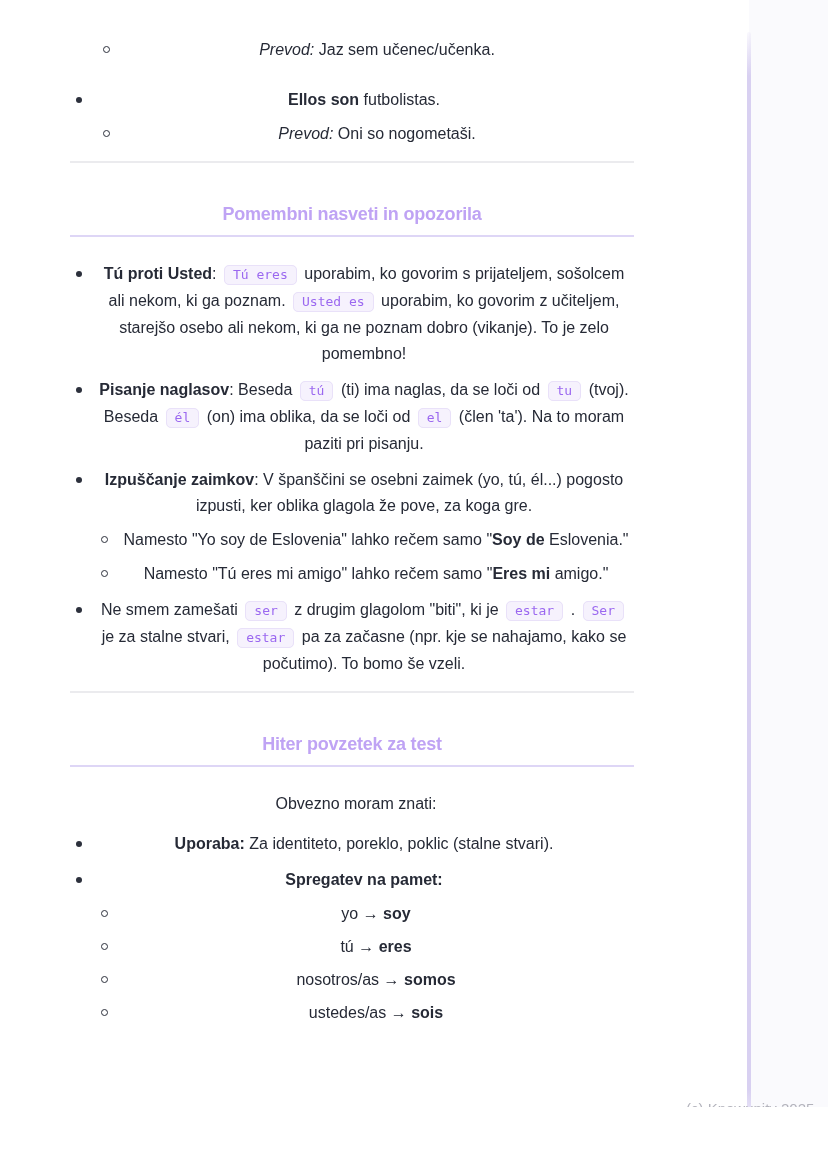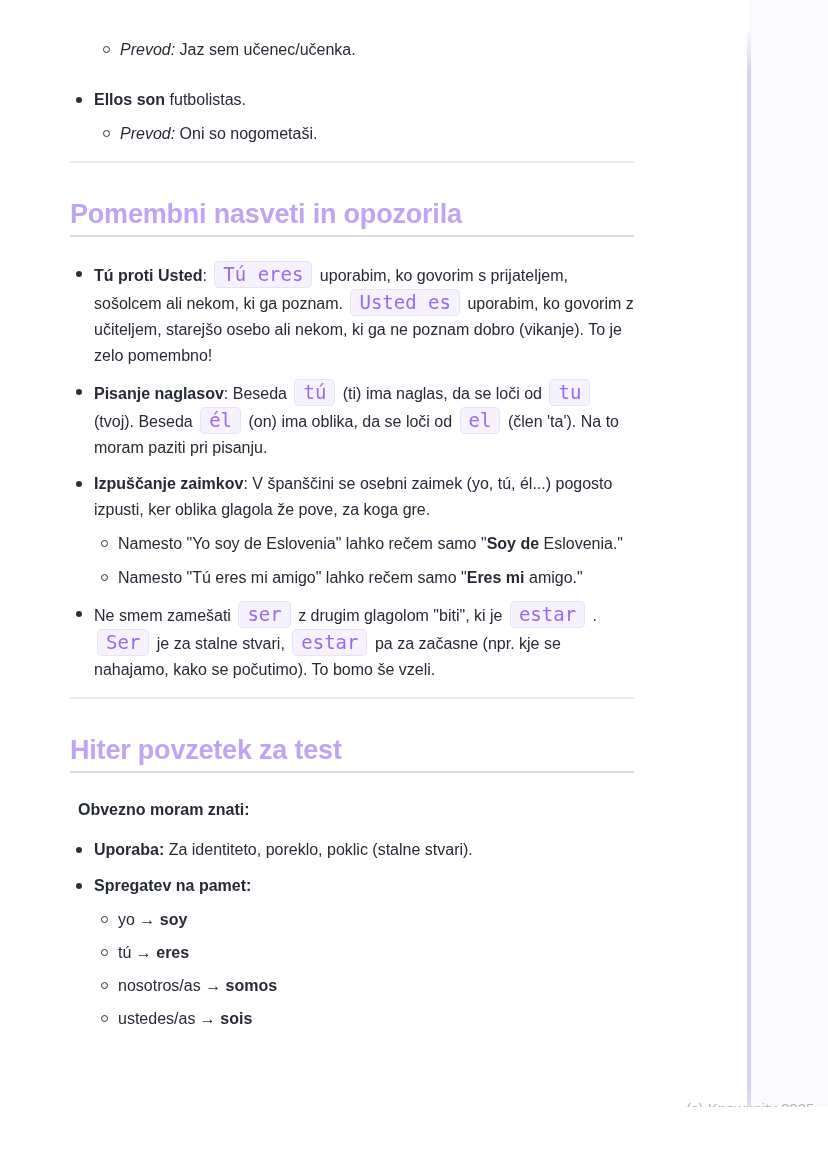--- a/index.html
+++ b/index.html
@@ -1,39 +1,39 @@
 <!DOCTYPE html>
 <html><head>
 <meta charset="utf-8">
 <style>
   html, body { margin:0; padding:0; }
   body { width:828px; height:1171px; background:#ffffff; font-family:"Liberation Sans","DejaVu Sans",sans-serif; color:#262a36; }
-  .page { position:relative; width:828px; height:1107px; background:#ffffff; overflow:hidden; }
+  .page { position:relative; width:828px; height:1107px; background:#ffffff; overflow:hidden;text-align:center; }
   .right-strip { position:absolute; left:749px; top:0; width:79px; height:1171px; background:#fafafd; }
   .scroll-line { position:absolute; left:747px; top:32px; width:4px; height:1101px; border-radius:3px;
                  background:linear-gradient(to bottom, rgba(216,208,241,0.15) 0%, #d8d0f1 4%, #d8d0f1 96%, rgba(216,208,241,0.25) 100%); }
   .content { position:absolute; left:70px; top:0; width:564px; padding-top:37px; font-size:16px; line-height:26px; }
   .list { list-style:none; margin:0; padding:0; }
   .list li { position:relative; padding-left:24px; margin-bottom:10px; }
   .lvl1::before { content:""; position:absolute; left:6px; top:10px; width:6px; height:6px; border-radius:50%; background:#2c303c; }
   .lvl2::before { content:""; position:absolute; left:7px; top:9px; width:5px; height:5px; border-radius:50%; border:1.6px solid #2c303c; background:transparent; }
   .indent { margin-left:26px; }
   .top-list li { margin-bottom:8px; }
   .top-list .lvl1 { margin-top:24px; }
   .nested { margin-top:8px; }
   .nested li { margin-bottom:8px; }
   .conj li { margin-bottom:7px; }
   .b { font-weight:700; }
   .it { font-style:italic; }
-  .chip { font-family:"DejaVu Sans Mono","Liberation Mono",monospace; font-size:19px; color:#9b68f0; background:#f6f2fd;
+  .chip { font-family:"DejaVu Sans Mono","Liberation Mono",monospace; font-size:13px; color:#9b68f0; background:#f6f2fd;
           border:1px solid #e9e1f9; border-radius:5px; padding:1px 8px 2px; margin:0 3px; white-space:nowrap; }
   .divider { border:none; border-top:2px solid #ebebee; margin:14px 0 0 0; }
-  .section-title { font-size:27px; line-height:30px; font-weight:700; color:#bfa3f4; letter-spacing:-0.2px;
+  .section-title { font-size:18px; line-height:30px; font-weight:700; color:#bfa3f4; letter-spacing:-0.2px;
                    margin:36px 0 24px 0; padding-bottom:6px; border-bottom:2px solid #ded6f6; }
-  .lead { font-weight:700; margin:22px 0 14px 8px; }
+  .lead { font-weight:400; margin:22px 0 14px 8px; }
   .footer { position:absolute; left:686px; top:1102px; font-size:15px; line-height:14px; color:#b3b3bc; z-index:2; }
 </style>
 </head>
 <body>
 
 <div class="page">
   <div class="right-strip"></div>
   <div class="scroll-line"></div>
 
   <main class="content">

